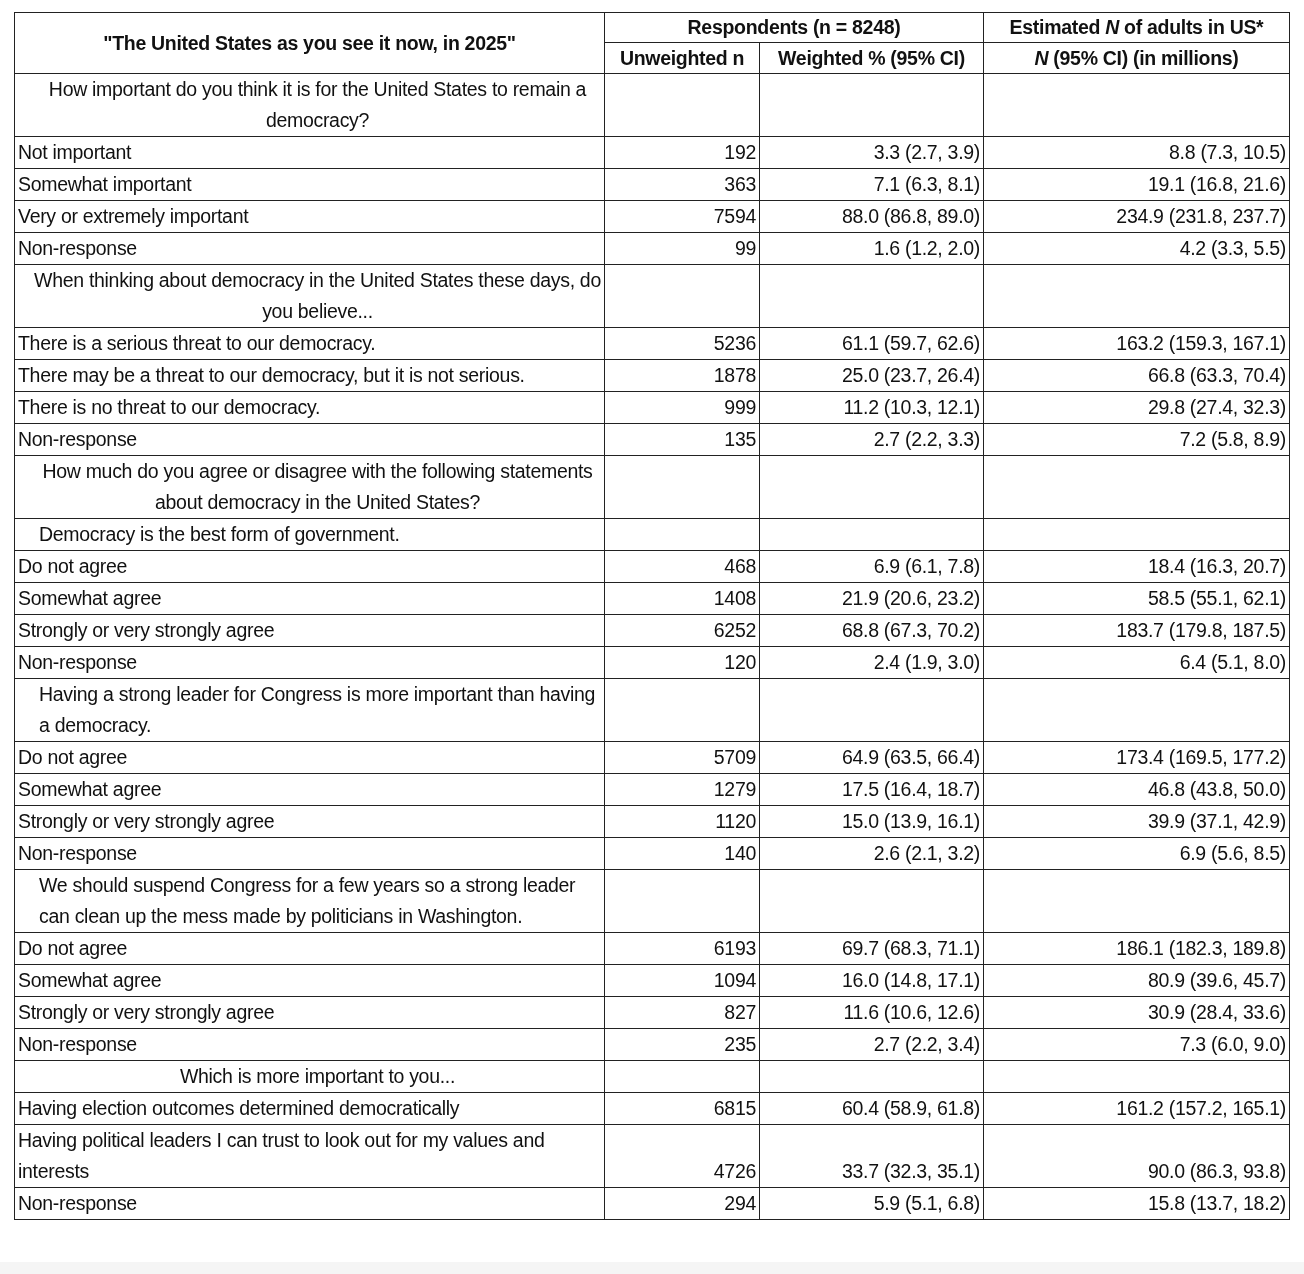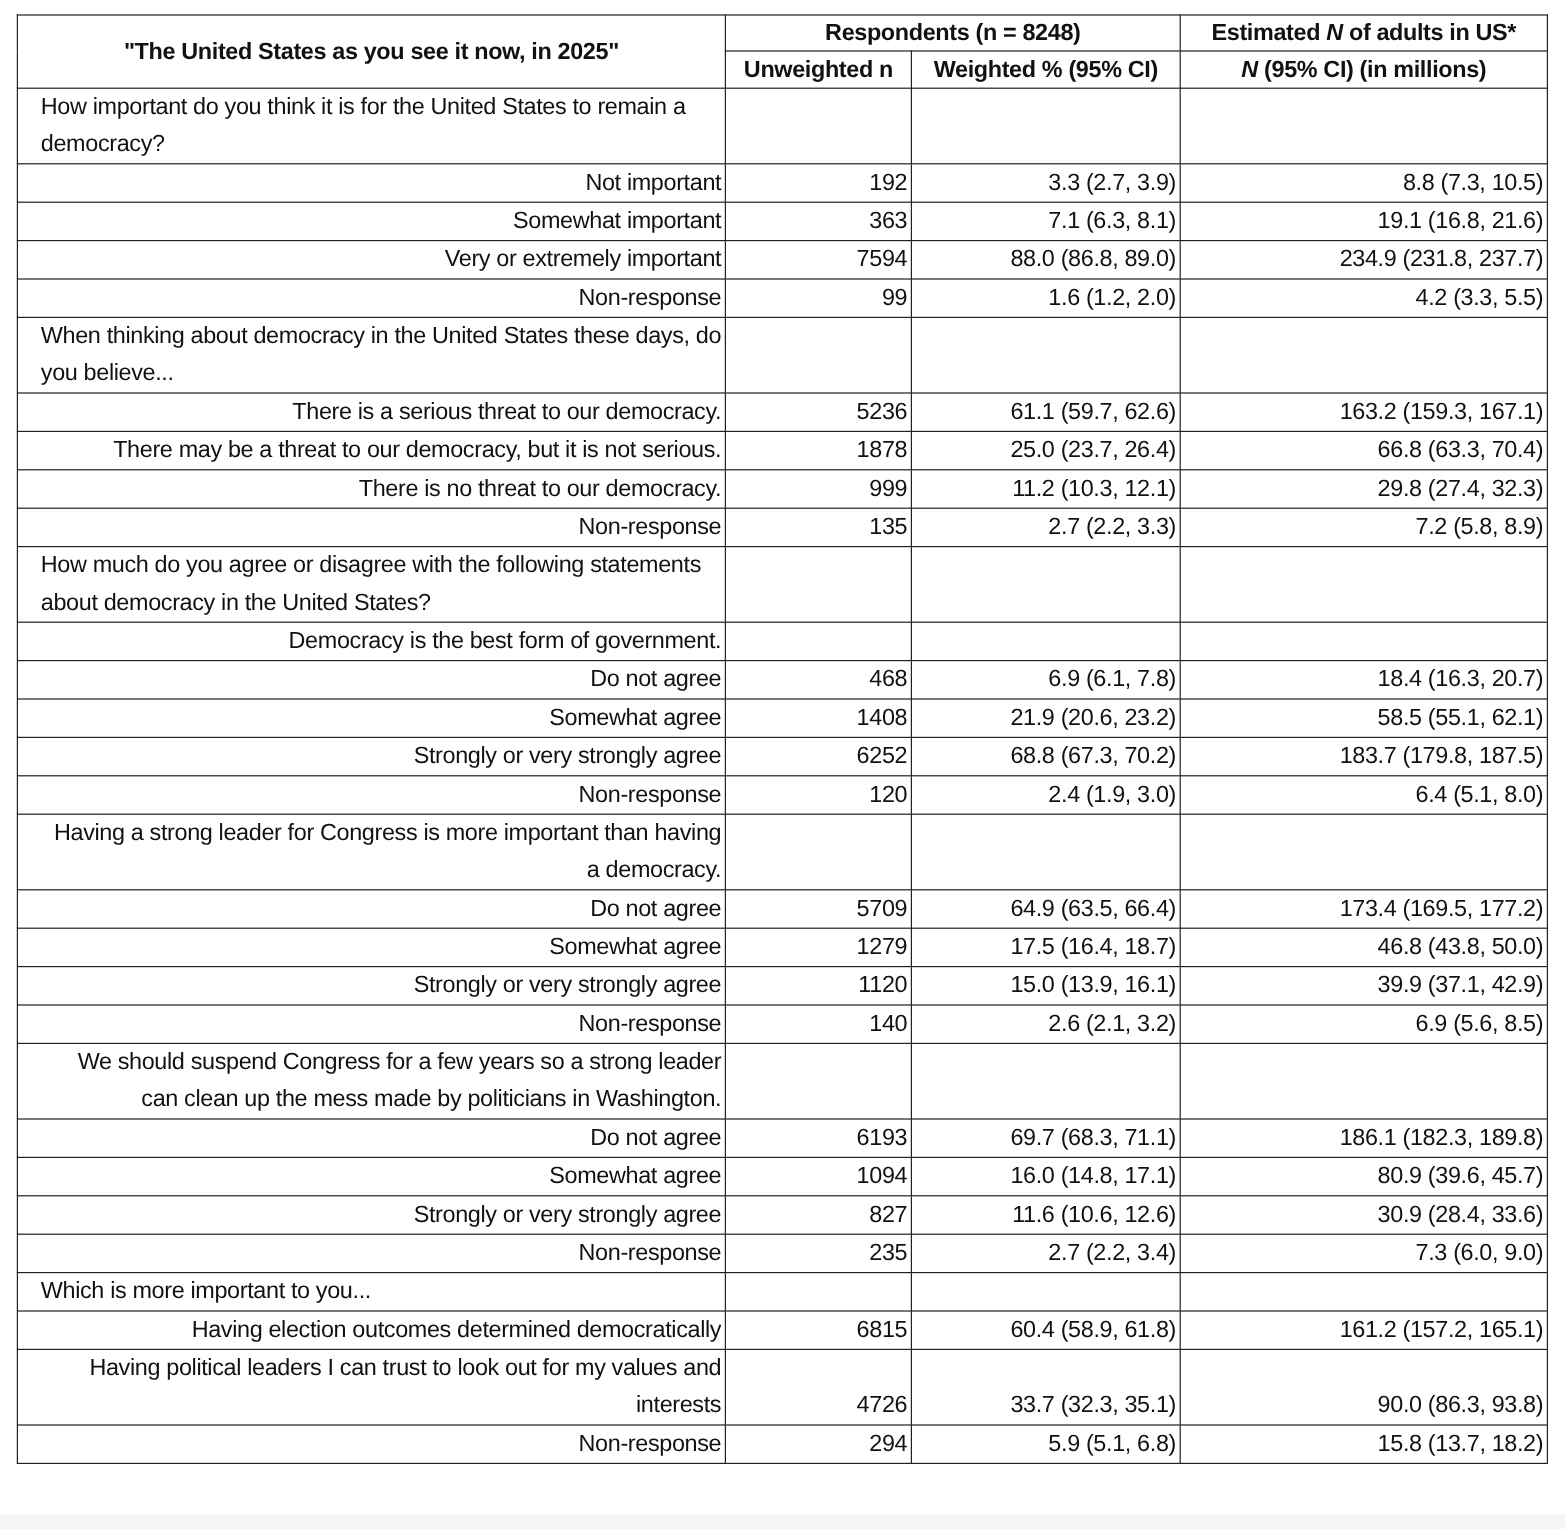--- a/index.html
+++ b/index.html
@@ -4,23 +4,23 @@
   <style>
     html, body { margin: 0; padding: 0; background: #f5f5f5; }
     body { width: 1304px; height: 1274px; position: relative; overflow: hidden; font-family: "Liberation Sans", sans-serif; color: #111; }
     .sheet { position: absolute; left: 0; top: 0; width: 1304px; height: 1262px; background: #ffffff; }
     table { position: absolute; left: 14px; top: 12px; border-collapse: collapse; table-layout: fixed; width: 1275px; font-size: 19.5px; letter-spacing: -0.3px; }
     td, th { border: 1.6px solid #222; padding: 0 3px; line-height: 31px; vertical-align: bottom; overflow: hidden; }
     col.c1 { width: 590px; } col.c2 { width: 155px; } col.c3 { width: 224px; } col.c4 { width: 306px; }
     th { font-weight: bold; text-align: center; vertical-align: middle; }
     th .it { font-style: italic; }
     td.num { text-align: right; white-space: nowrap; }
-    td.q { text-align: left; vertical-align: top; padding-left: 19px; }
-    td.sub { text-align: right; padding-left: 24px; vertical-align: top; }
-    td.opt { text-align: right; }
+    td.q { text-align: center; vertical-align: top; padding-left: 19px; }
+    td.sub { text-align: left; padding-left: 24px; vertical-align: top; }
+    td.opt { }
     .hdr-top th { line-height: 29px; }
     .hdr-bot th { line-height: 30px; }
   </style>
 </head>
 <body>
 
 <div class="sheet">
   <table>
     <colgroup>
         <col class="c1">

